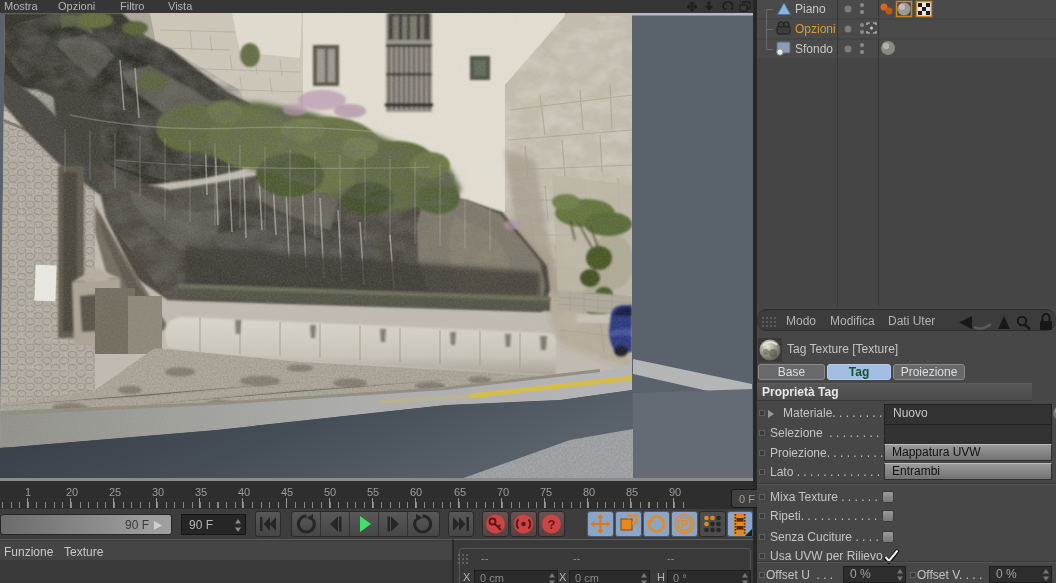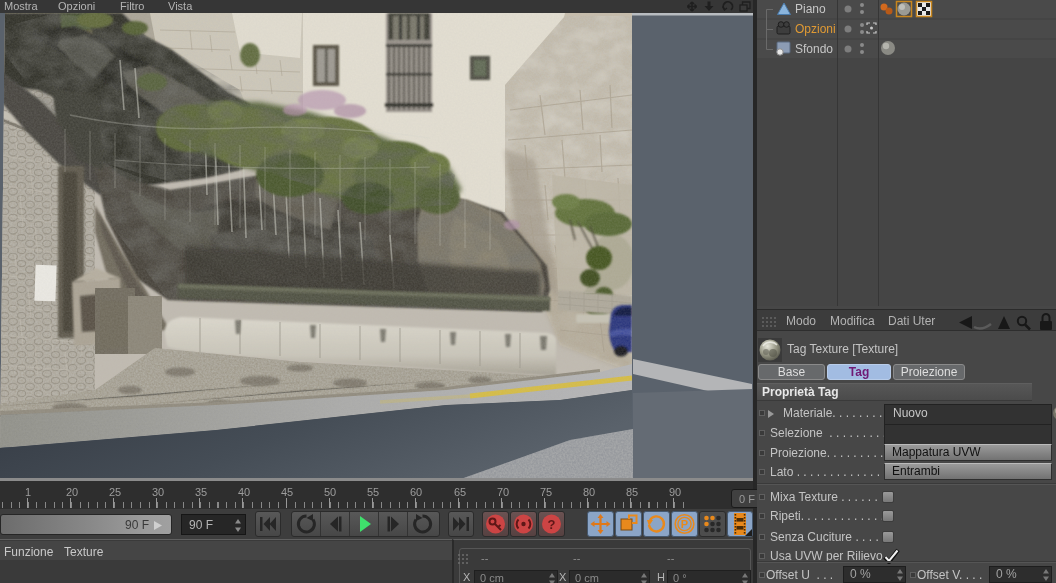--- a/index.html
+++ b/index.html
@@ -41,25 +41,25 @@
 #coordhead { position:absolute; left:0; top:10px; width:299px; height:15px; color:#8f8f8f; font-size:11px; }
 .cfield { position:absolute; top:30px; height:15px; background:#2b2b2b; border:1px solid #1f1f1f; color:#8b8b8b; font-size:11px; }
 .clab { position:absolute; top:31px; color:#b5b5b5; font-size:11px; }
 
 #objman { left:757px; top:0; width:299px; height:306px; background:#454545; }
 #objman .row { position:absolute; left:0; width:299px; height:19px; }
 #objman .nm { position:absolute; left:38px; top:2px; font-size:12px; color:#c6c6c6; }
 .omsep { position:absolute; top:0; width:1px; height:306px; background:#363636; }
 
 #attrman { left:757px; top:306px; width:299px; height:277px; background:#474747; color:#c4c4c4; font-size:12px; }
-#amhead { position:absolute; left:0; top:3px; width:299px; height:22px; background:#3c3c3c; border-top:1px solid #2b2b2b; border-bottom:1px solid #2e2e2e; }
+#amhead { position:absolute; left:0; top:3px; width:299px; height:22px; background:#3c3c3c; border-top:1px solid #2b2b2b; border-bottom:1px solid #2e2e2e;border-radius:10px; }
 #amhead span { position:absolute; top:4px; color:#b3b3b3; }
 #tagrow { position:absolute; left:0; top:31px; width:299px; height:25px; }
 .tab { position:absolute; top:58px; height:16px; background:#67696b; border:1px solid #8a8a8a; border-radius:3px; text-align:center; color:#dedede; line-height:14px; }
-#tabtag { background:#a2bce2; border-color:#b9cdea; color:#701a75; }
+#tabtag { background:#a2bce2; border-color:#b9cdea; color:#14532d; }
 #proptag { position:absolute; left:0; top:77px; width:275px; height:18px; background:linear-gradient(180deg,#575757,#4b4b4b); border-bottom:1px solid #3a3a3a; border-top:1px solid #5f5f5f; color:#e8e8e8; font-weight:bold; }
 .prow { position:absolute; left:0; width:299px; height:19px; }
 .plab { position:absolute; left:13px; top:2px; color:#c4c4c4; white-space:pre; }
 .psq { position:absolute; left:2px; top:6px; width:6px; height:6px; background:#3a3a3a; border:1px solid #5f5f5f; }
 .dfield { position:absolute; left:127px; width:168px; height:17px; background:linear-gradient(180deg,#9a9a9a,#727272); border:1px solid #2e2e2e; border-top-color:#bbb; color:#101010; padding-left:7px; line-height:15px; }
 .kfield { position:absolute; left:127px; width:168px; height:24px; background:#323232; border:1px solid #222; border-bottom-color:#555; }
 .chk { position:absolute; left:125px; width:12px; height:12px; background:linear-gradient(180deg,#9a9a9a,#787878); border:1px solid #3c3c3c; border-radius:2px; }
 .spf { position:absolute; height:17px; background:#2d2d2d; border:1px solid #1e1e1e; color:#a2a2a2; padding-left:6px; line-height:15px; }
 </style>
 </head>

